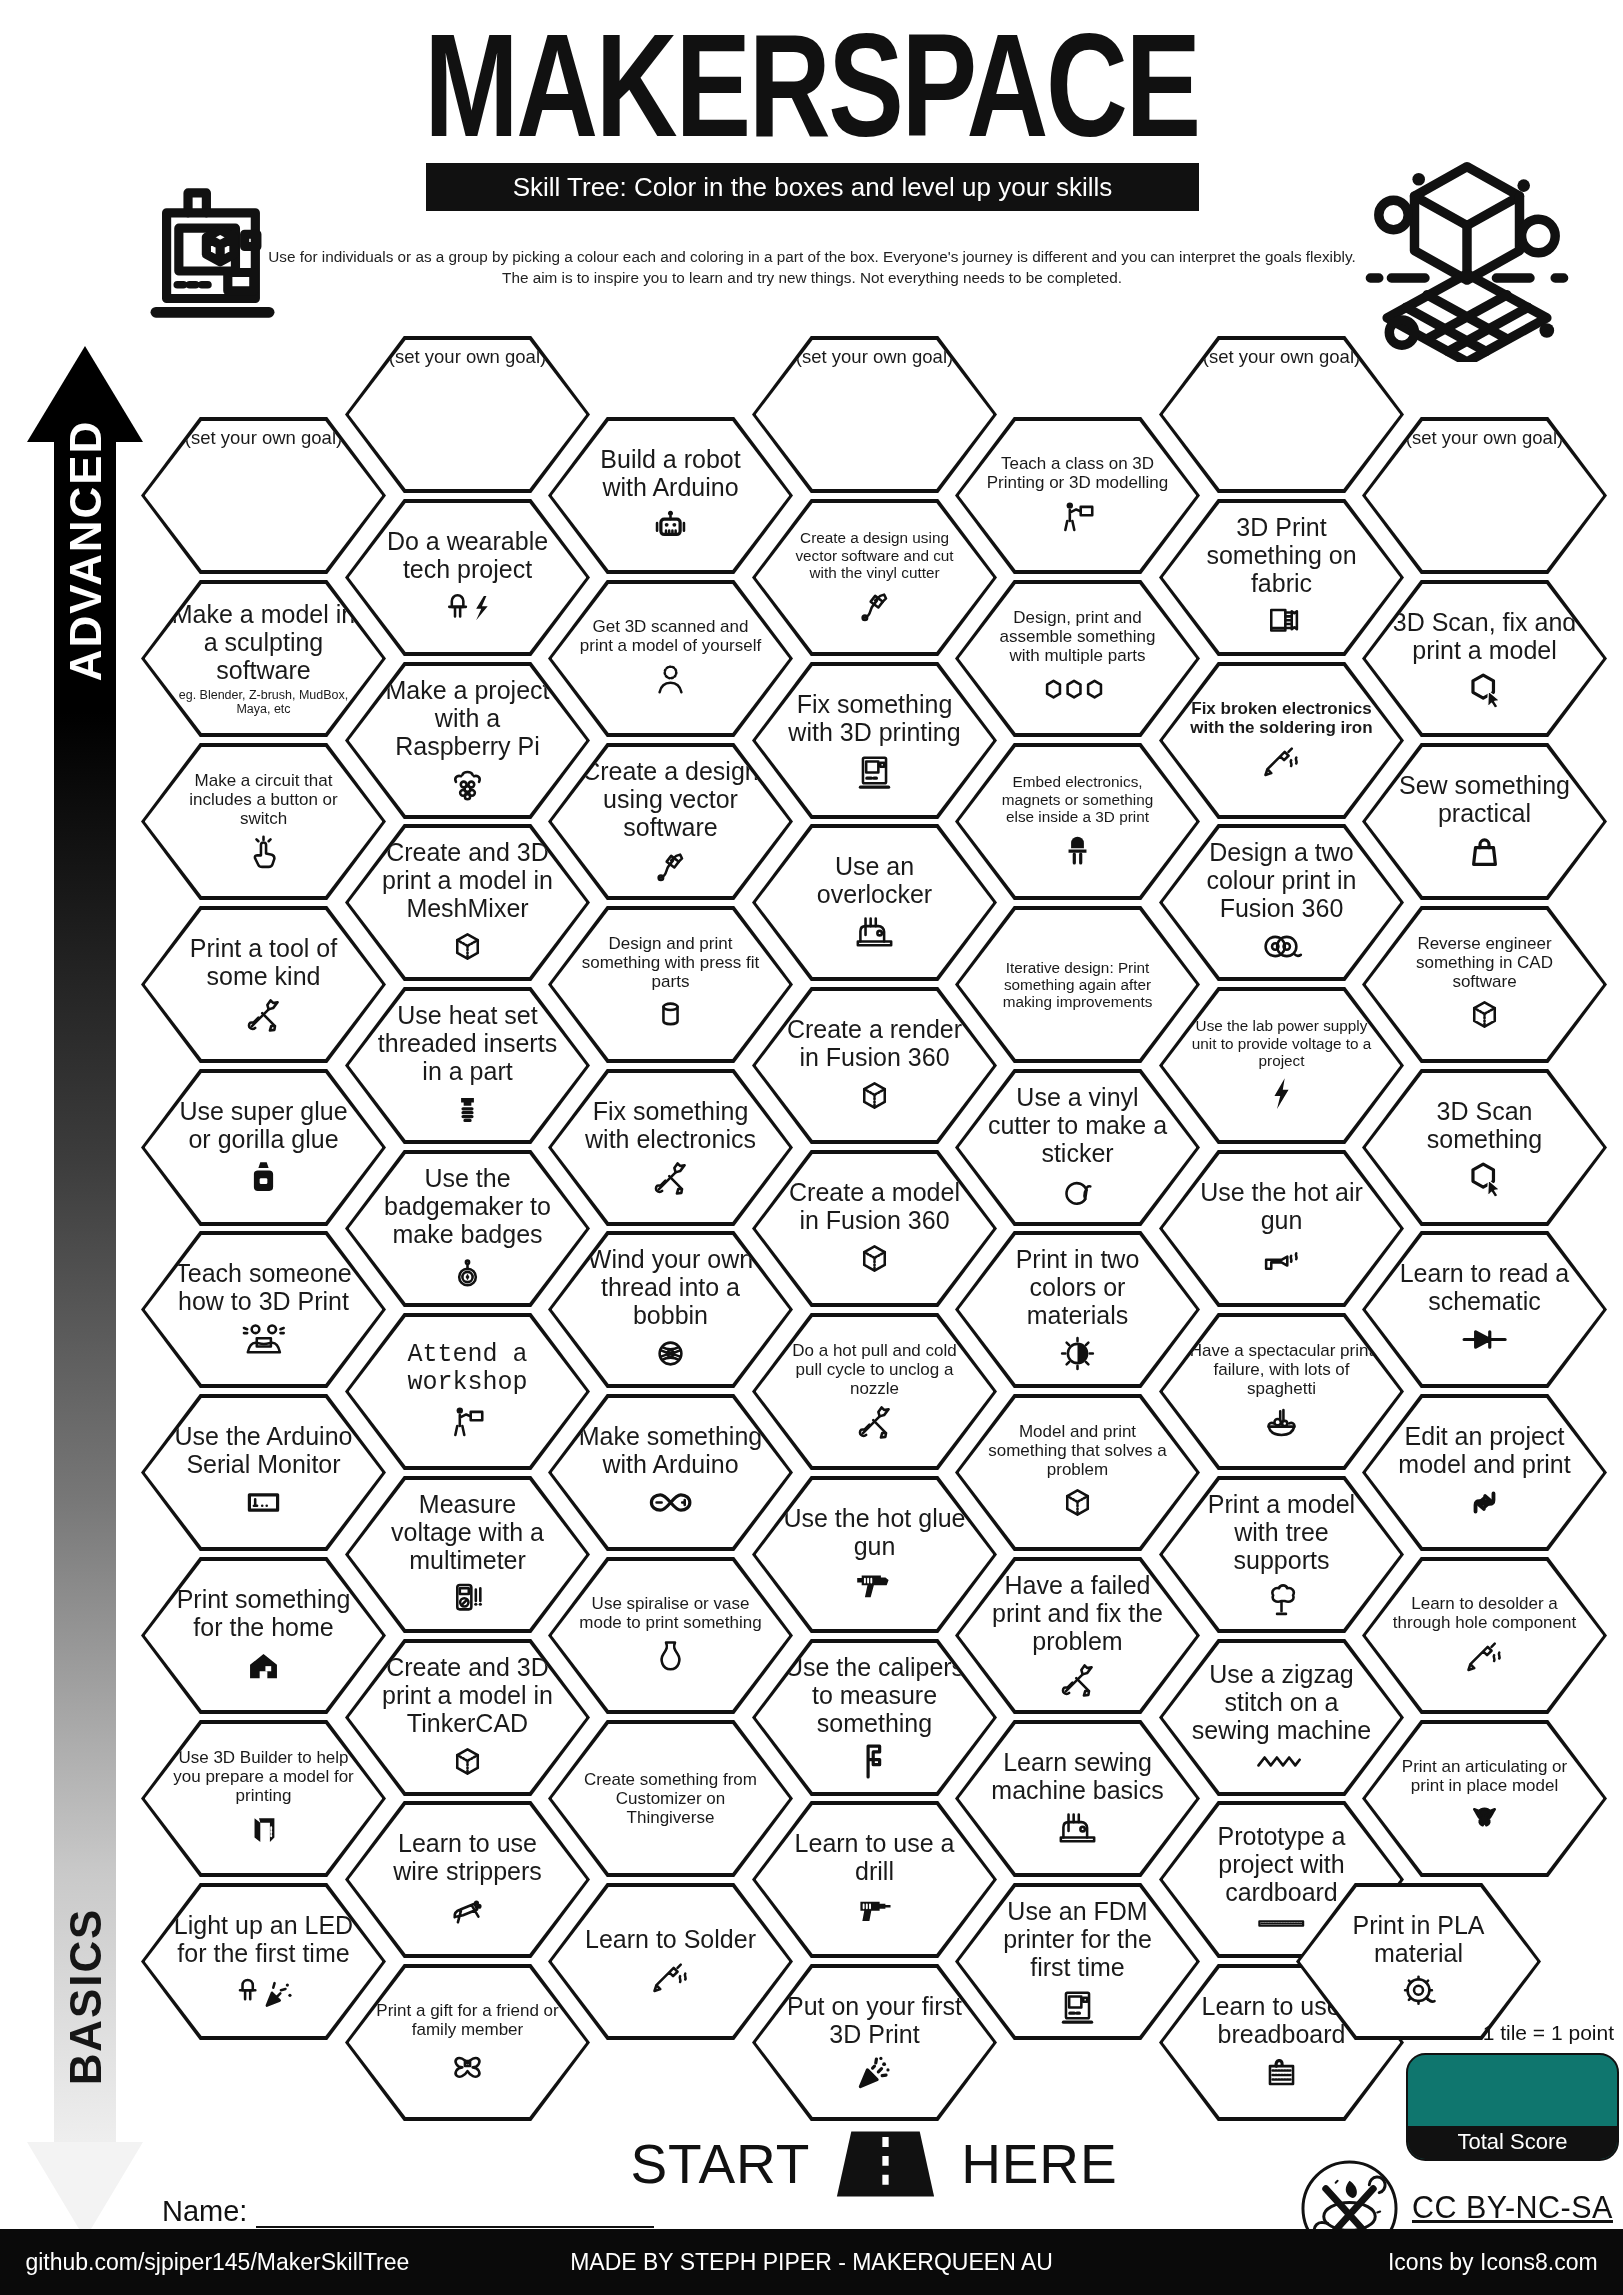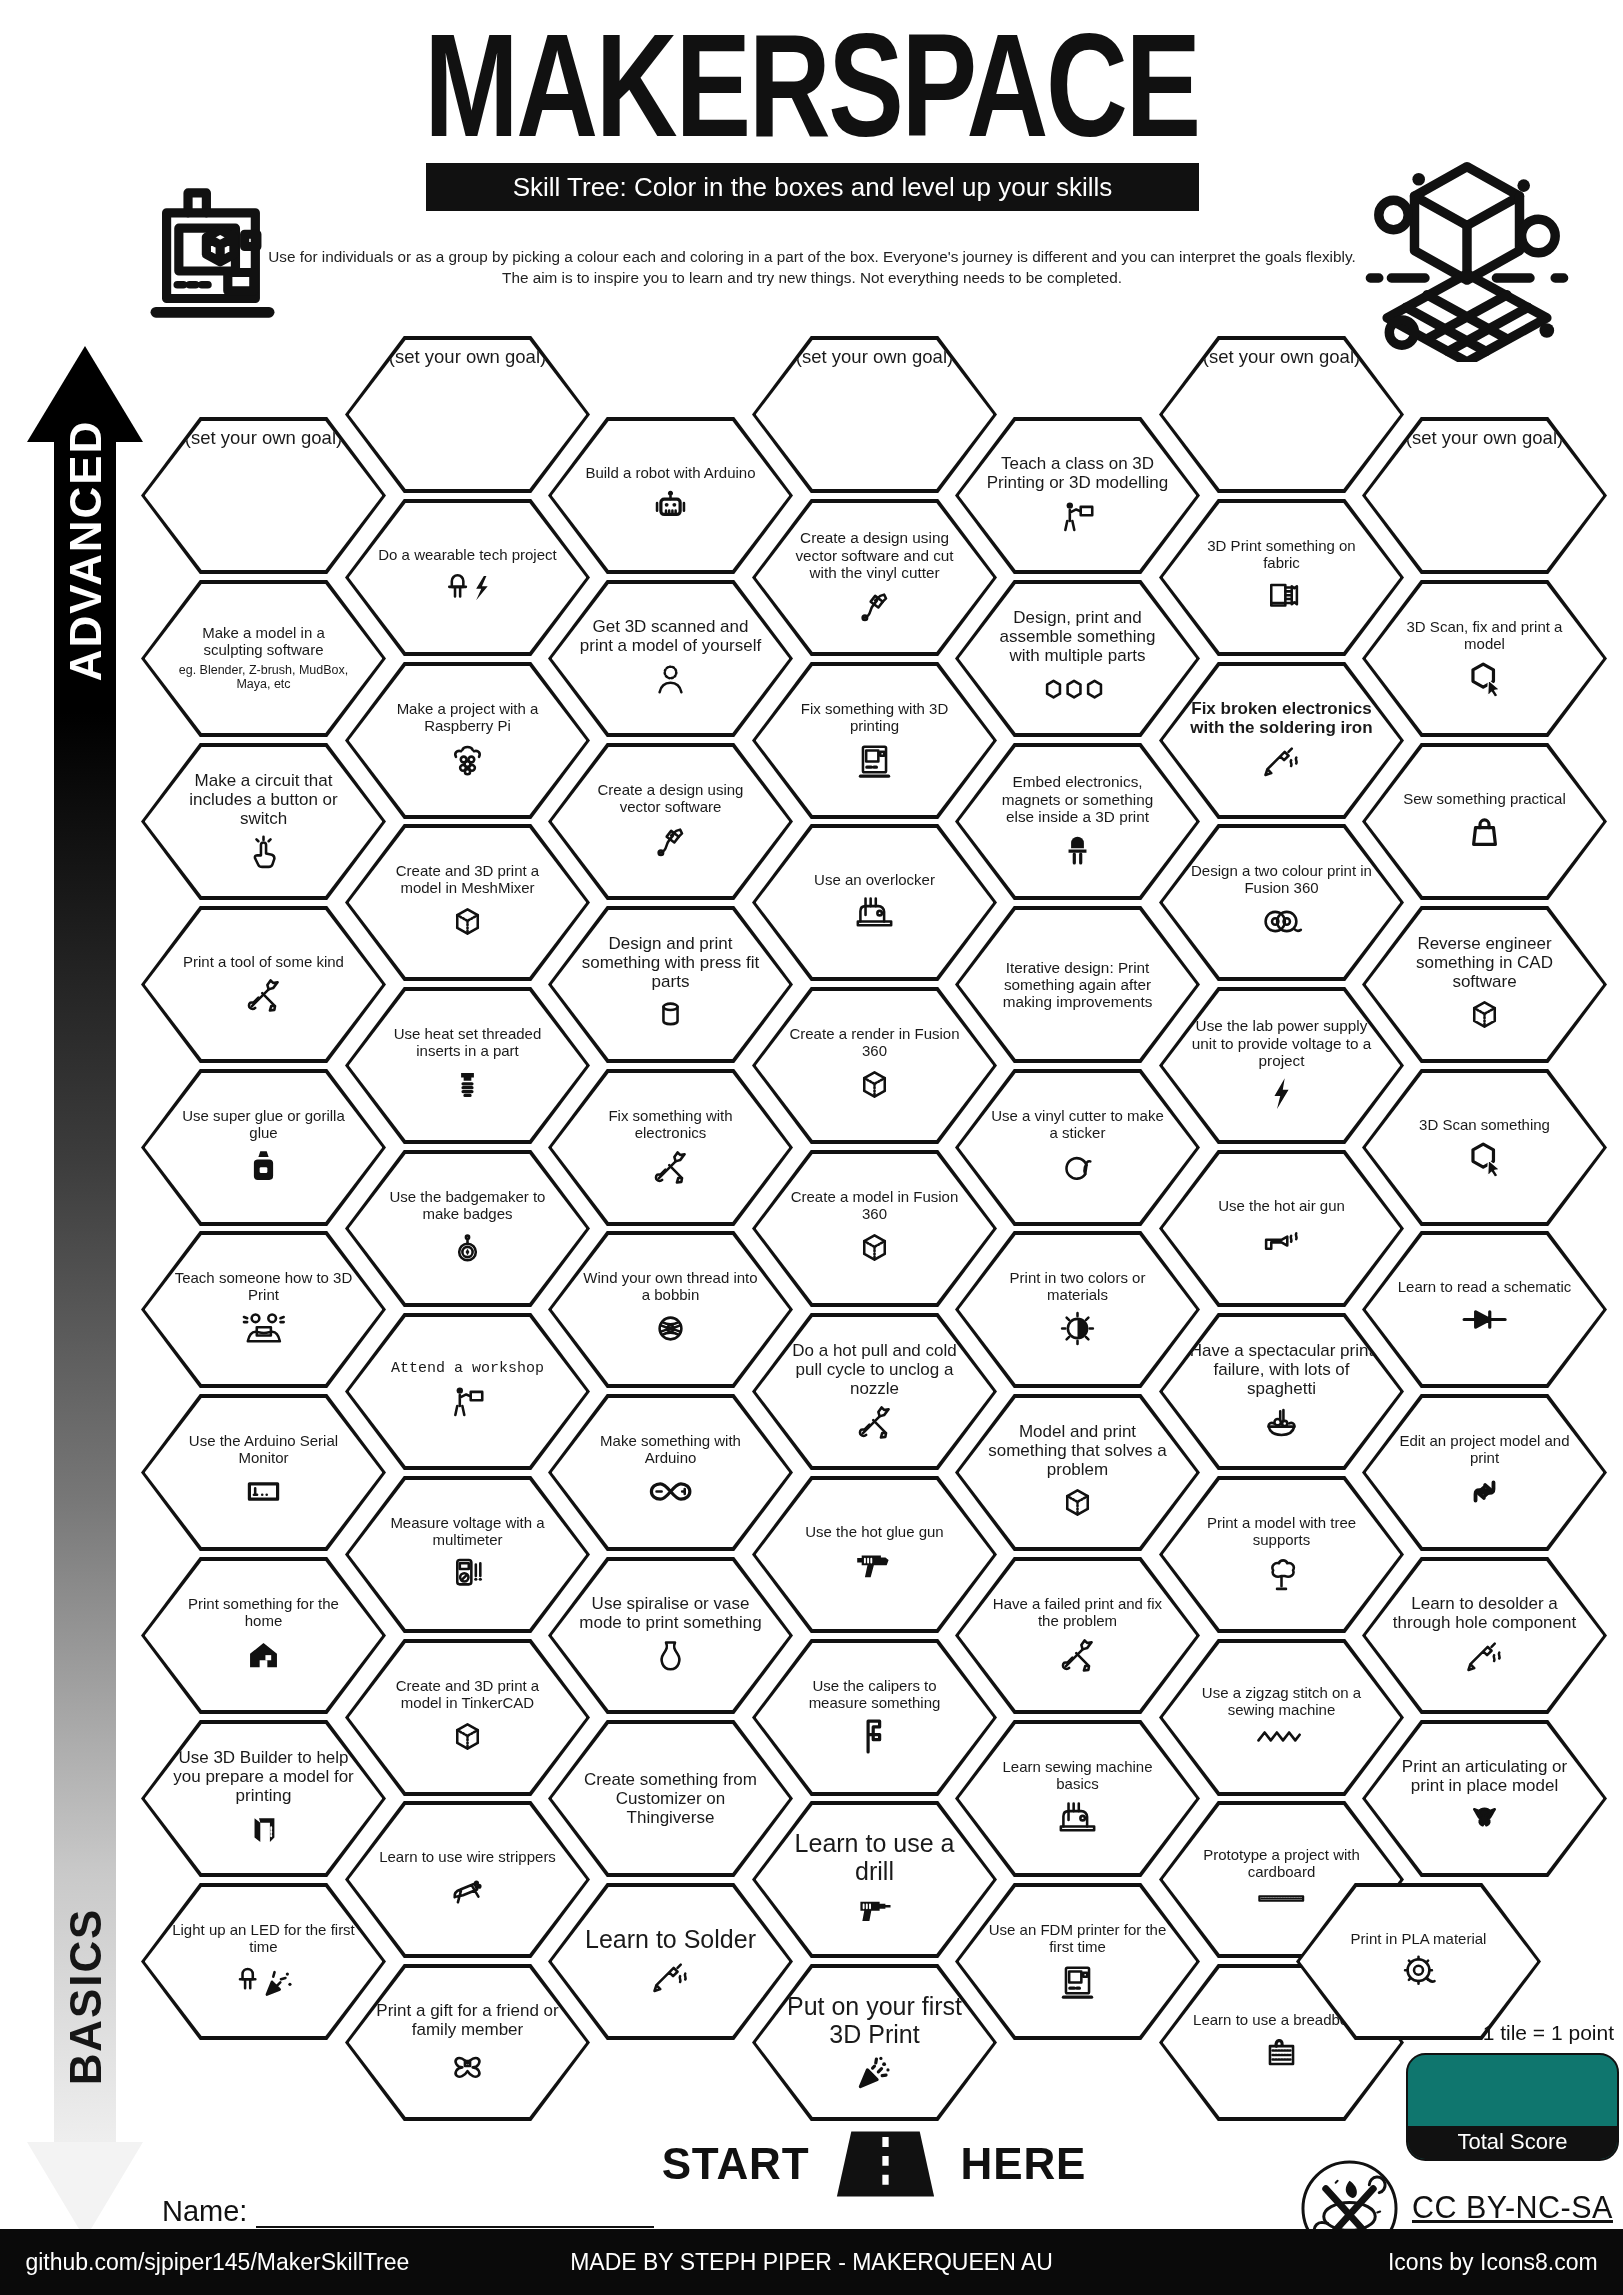--- a/index.html
+++ b/index.html
@@ -29,31 +29,31 @@
   #bas{left:-54px;top:1964px;width:278px;height:65px;line-height:65px;color:#161616;transform:rotate(-90deg);}
   
   .hex{position:absolute;width:245px;height:157px;background:#111;
        clip-path:polygon(0% 50%,24% 0%,76% 0%,100% 50%,76% 100%,24% 100%);}
   .hex-in{position:absolute;left:3.7px;top:3.7px;right:3.7px;bottom:3.7px;background:#fff;
        clip-path:polygon(0% 50%,24% 0%,76% 0%,100% 50%,76% 100%,24% 100%);
        display:flex;flex-direction:column;align-items:center;justify-content:center;
        text-align:center;padding:2.8px 27px;box-sizing:border-box;gap:3.7px;}
   .hex-in.goal{justify-content:flex-start;padding-top:7.4px;}
   .lbl{line-height:1.12;color:#1a1a1a;}
-  .fs44{font-size:15px;} .fs37{font-size:17px;} .fs33{font-size:15.3px;} .fs54{font-size:25px;}
+  .fs44{font-size:25px;} .fs37{font-size:17px;} .fs33{font-size:15.3px;} .fs54{font-size:25px;}
   .fsgoal{font-size:18.5px;}
   .sub{font-size:12.5px;line-height:1.15;color:#1a1a1a;}
   .icon{flex:0 0 auto;}
   .icon svg{height:41px;width:auto;display:block;stroke:#111;stroke-width:4;fill:none;
             stroke-linecap:round;stroke-linejoin:round;}
   .icon.wide svg{height:28px;}
   
   #start-here{position:absolute;left:578px;top:2128px;width:592px;display:flex;
       align-items:center;justify-content:center;gap:21px;}
-  #start-here .word{font-size:44px;font-weight:bold;letter-spacing:0.9px;}
+  #start-here .word{font-size:55px;font-weight:normal;letter-spacing:0.9px;}
   #road-icon svg{width:109px;height:72px;display:block;}
   #name-row{position:absolute;left:162px;top:2195px;font-size:29px;display:flex;align-items:flex-end;}
   #name-line{display:inline-block;width:398px;border-bottom:2.3px solid #111;height:28px;margin-left:8.3px;}
   #tile-note{position:absolute;left:1406px;top:2021px;width:208px;text-align:right;font-size:21px;}
   #score-box{position:absolute;left:1406px;top:2053px;width:209px;height:104px;border:2.8px solid #111;
       border-radius:19.4px;overflow:hidden;background:#0f766e;}
   #score-bar{position:absolute;left:0;bottom:0;width:100%;height:33px;background:#111;color:#fff;
       font-size:22px;text-align:center;line-height:32px;}
   #license-row{position:absolute;left:1300px;top:2159px;display:flex;align-items:flex-end;gap:13px;text-decoration:underline;}
   #license-icon svg{width:99px;height:99px;}

